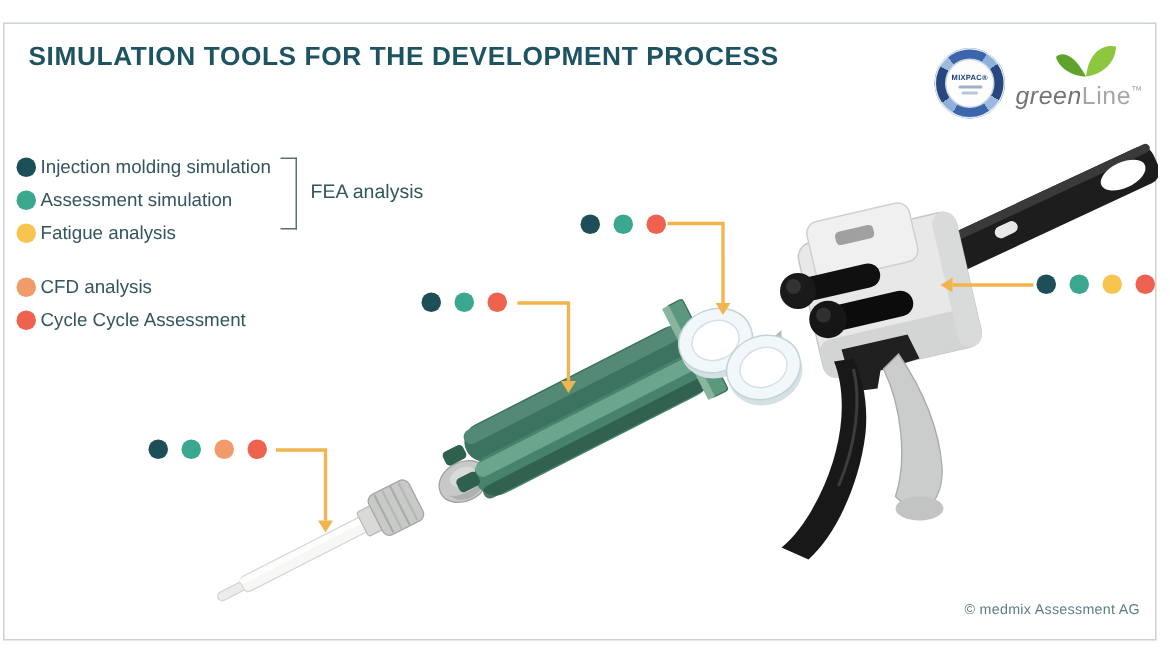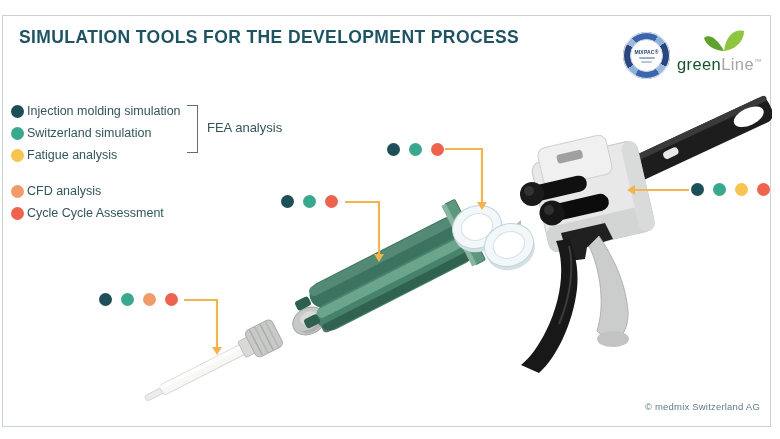--- a/index.html
+++ b/index.html
@@ -17,21 +17,21 @@
     box-shadow:0 0 0 1px #e2e8f0 inset;}
   .mixpac .inner{position:absolute;left:7px;top:7px;width:33px;height:33px;border-radius:50%;
     background:#fdfdfd;border:1px solid #c9d4e4;box-sizing:border-box;
     display:flex;flex-direction:column;align-items:center;justify-content:center;gap:2px;}
   .mixpac .name{font-size:5px;font-weight:700;color:#1d3e78;letter-spacing:.2px;}
   .mixpac .bar{width:16px;height:2px;background:#9fb0c6;border-radius:1px;}
   .mixpac .bar2{width:11px;height:2px;background:#b9c6d8;border-radius:1px;}
   .greenline{position:absolute;left:674px;top:13px;width:96px;height:52px;}
   .greenline .leaf{position:absolute;left:26px;top:0px;}
   .greenline .gl-text{position:absolute;left:0px;top:26px;font-size:16.5px;letter-spacing:.4px;}
-  .greenline .g{color:#14532d;}
+  .greenline .g{color:#737373;font-style:italic;}
   .greenline .l{color:#a4a6a8;}
   .greenline sup{font-size:7.5px;color:#a4a6a8;}
   
   .legend-item{position:absolute;left:8px;height:14px;display:flex;align-items:center;gap:3px;}
   .dot{width:13px;height:13px;border-radius:50%;flex:0 0 auto;display:inline-block;}
   .legend-label{font-size:12.5px;color:#33555e;white-space:nowrap;}
   .fea-bracket{position:absolute;left:184px;top:89px;width:11px;height:48px;
     border-top:1.5px solid #5e6e74;border-right:1.5px solid #5e6e74;border-bottom:1.5px solid #5e6e74;
     box-sizing:border-box;}
   .fea-label{position:absolute;left:204px;top:104px;font-size:13px;color:#33555e;white-space:nowrap;}
@@ -66,21 +66,21 @@
       </svg>
       <div class="gl-text"><span class="g">green</span><span class="l">Line</span><sup>™</sup></div>
     </div>
 
     <div class="legend-item" style="top:88px">
       <span class="dot" style="background: rgb(29, 79, 88);"></span>
       <span class="legend-label">Injection molding simulation</span>
     </div>
     <div class="legend-item" style="top:110px">
       <span class="dot" style="background: rgb(58, 168, 143);"></span>
-      <span class="legend-label">Switzerland simulation</span>
+      <span class="legend-label">Assessment simulation</span>
     </div>
     <div class="legend-item" style="top:132px">
       <span class="dot" style="background: rgb(246, 196, 79);"></span>
       <span class="legend-label">Fatigue analysis</span>
     </div>
     <div class="legend-item" style="top:168px">
       <span class="dot" style="background: rgb(242, 155, 106);"></span>
       <span class="legend-label">CFD analysis</span>
     </div>
     <div class="legend-item" style="top:190px">
@@ -200,15 +200,15 @@
       <span class="dot" style="background: rgb(242, 155, 106);"></span>
       <span class="dot" style="background: rgb(238, 99, 80);"></span>
     </div>
     <div class="cluster" style="left:688px;top:167px">
       <span class="dot" style="background: rgb(29, 79, 88);"></span>
       <span class="dot" style="background: rgb(58, 168, 143);"></span>
       <span class="dot" style="background: rgb(246, 196, 79);"></span>
       <span class="dot" style="background: rgb(238, 99, 80);"></span>
     </div>
 
-    <div class="copyright">© medmix Switzerland AG</div>
+    <div class="copyright">© medmix Assessment AG</div>
   </div>
 </div>
 
 </body></html>

